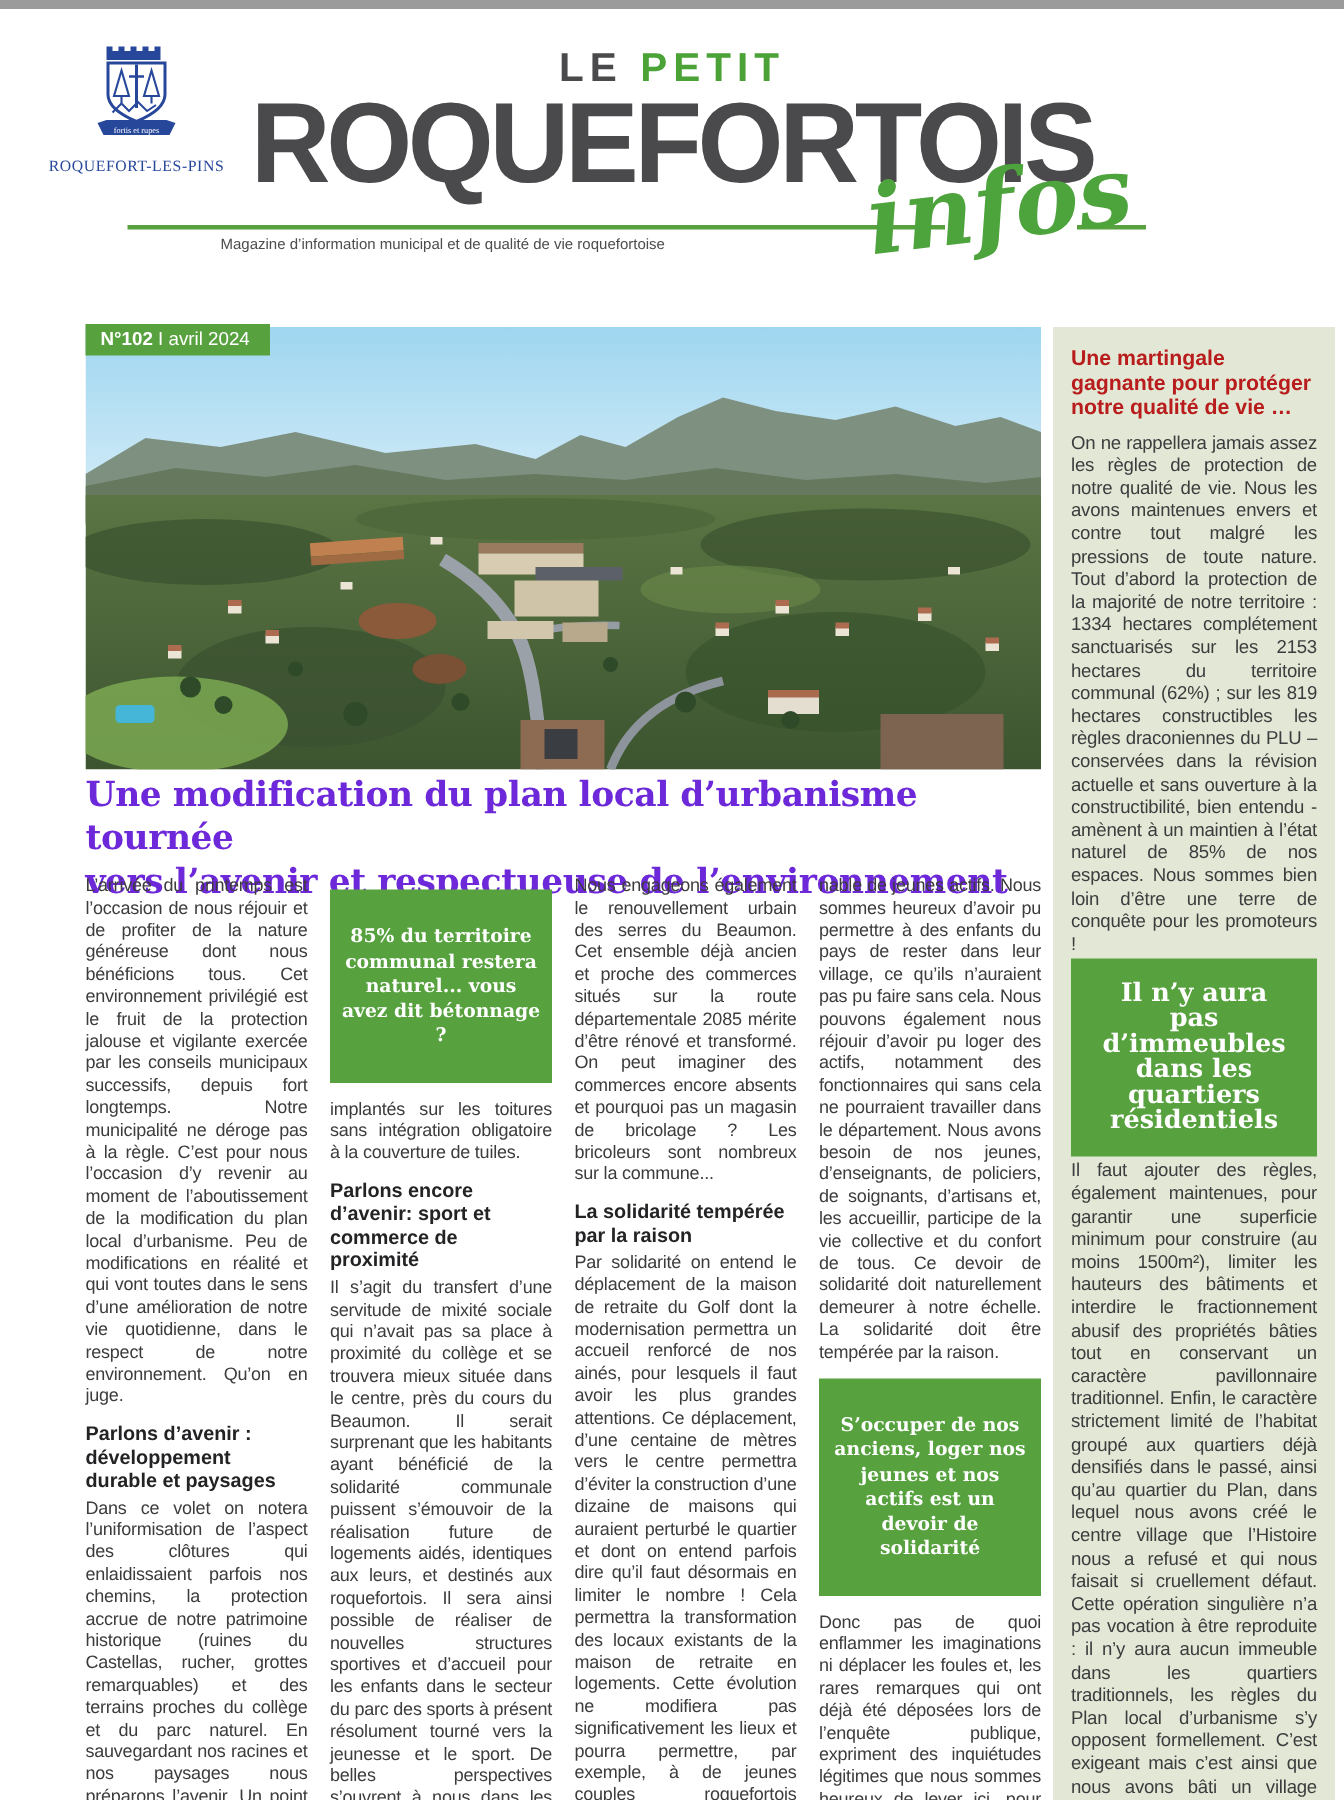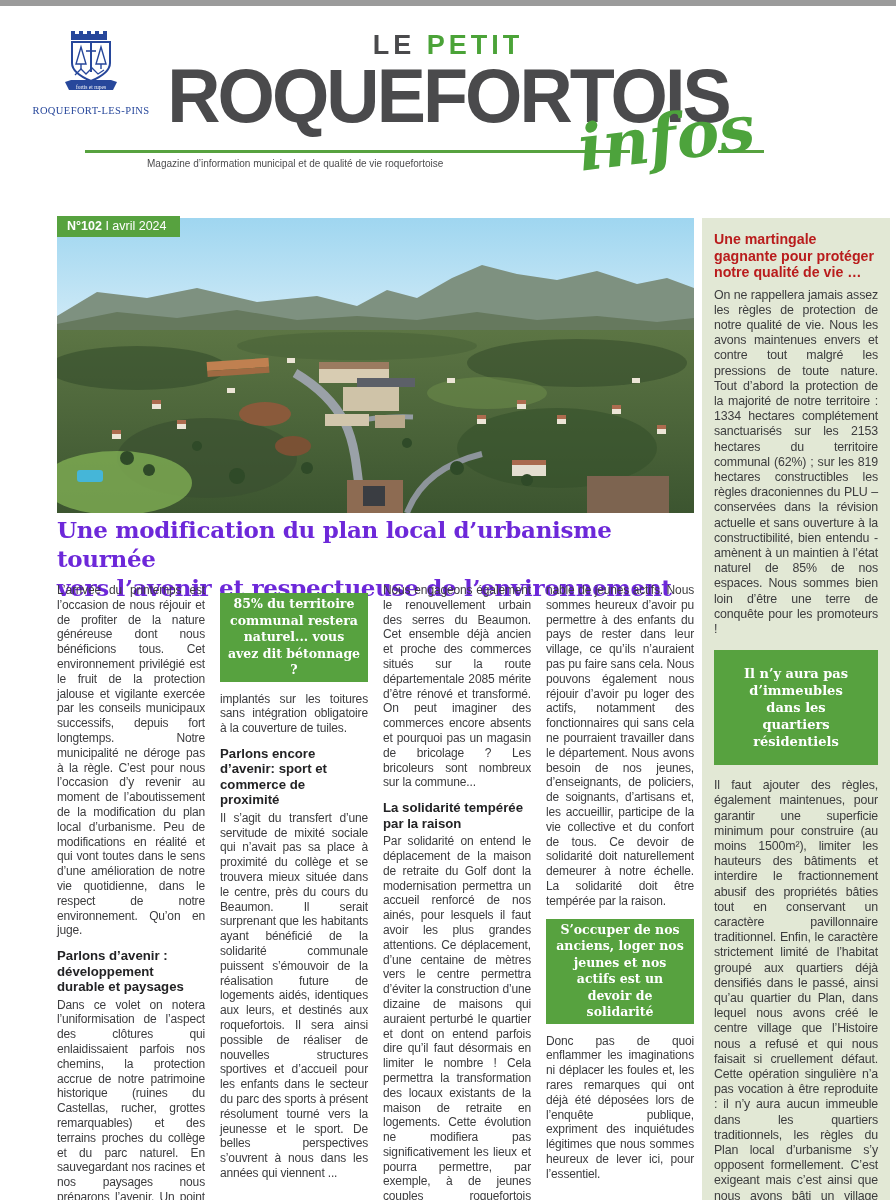--- a/index.html
+++ b/index.html
@@ -38,30 +38,30 @@
 
   
   .cols{position:absolute;left:57px;top:583px;width:637px;display:flex;gap:15px;}
   .col{width:148px;font-size:12px;line-height:14.8px;text-align:justify;
        letter-spacing:-.15px;hyphens:auto;}
   .col p{margin:0;}
   .sec-heading{font-weight:bold;font-size:13.2px;line-height:15.5px;color:#232325;
        margin:10px 0 3px;text-align:left;letter-spacing:0;}
   .pullquote{background:#57a23f;color:#fff;text-align:center;
        font-family:"DejaVu Serif",serif;font-weight:bold;font-size:12.5px;line-height:16.5px;
-       padding:3px 7px;margin:10px 0;letter-spacing:0;hyphens:none;}
+       padding:23px 7px;margin:10px 0;letter-spacing:0;hyphens:none;}
 
   
   .sidebar{position:absolute;left:702px;top:218px;width:188px;height:982px;
        background:#e2e8d5;box-sizing:border-box;padding:13px 12px;}
   .sidebar-heading{font-weight:bold;font-size:14.2px;line-height:16.5px;color:#b91c1c;
        margin:0 0 7px;}
   .sidebar p.body{font-size:12.4px;line-height:15.2px;text-align:justify;margin:0;
        letter-spacing:-.15px;hyphens:auto;}
-  .sidebar .pullquote{margin:13px 0;padding:15px 20px;font-size:13px;line-height:17px;}
+  .sidebar .pullquote{margin:2px 0;padding:15px 20px;font-size:17px;line-height:17px;}
 </style>
 </head>
 <body>
 
 <div class="page">
 
   <div class="top-bar"></div>
 
   <div class="logo">
     <svg width="64" height="72" viewBox="0 0 64 72">

